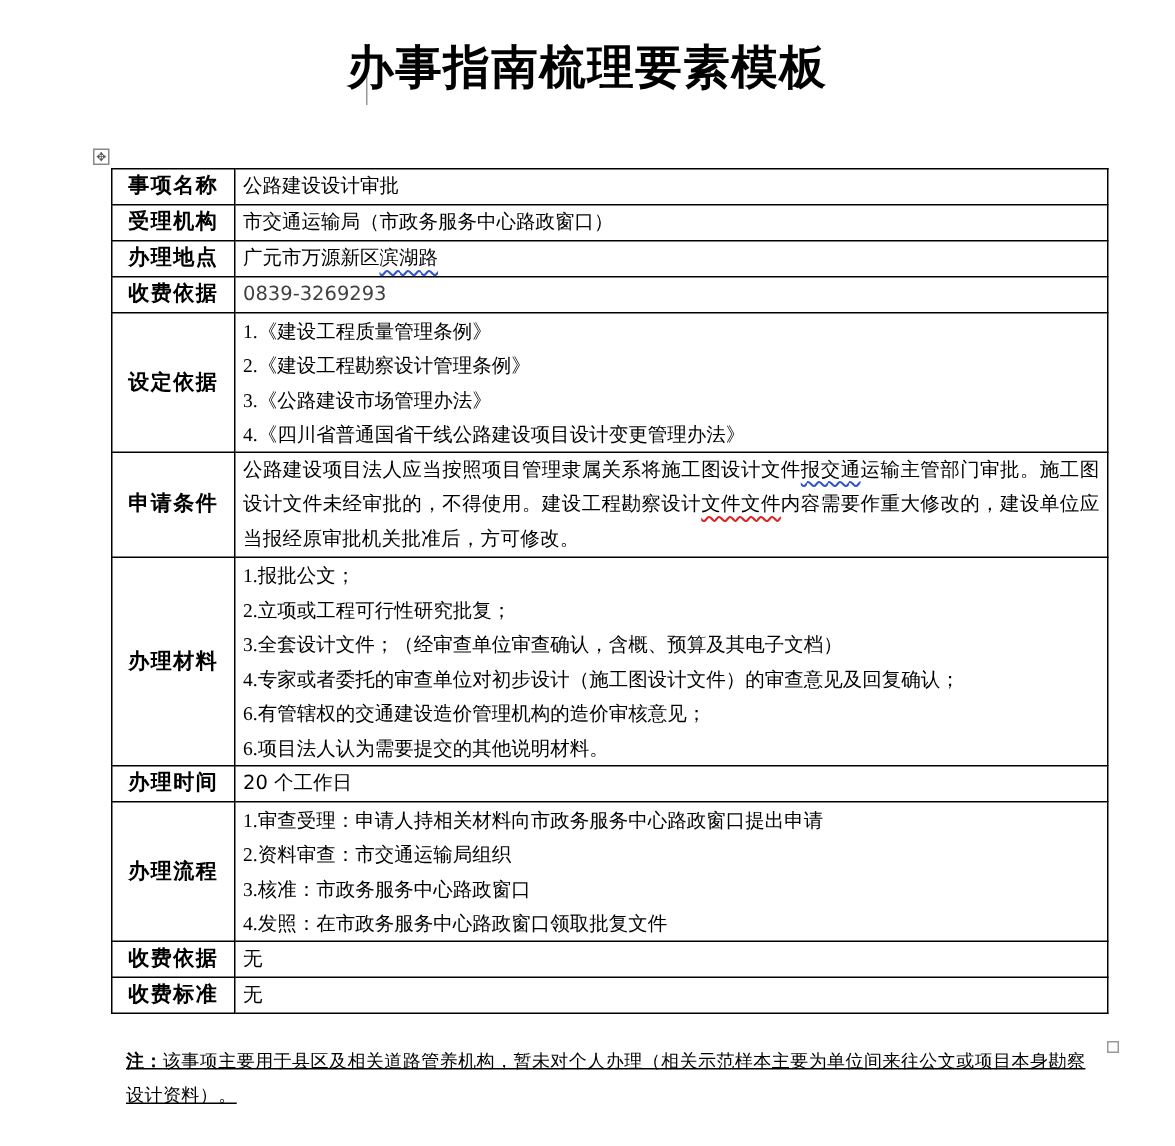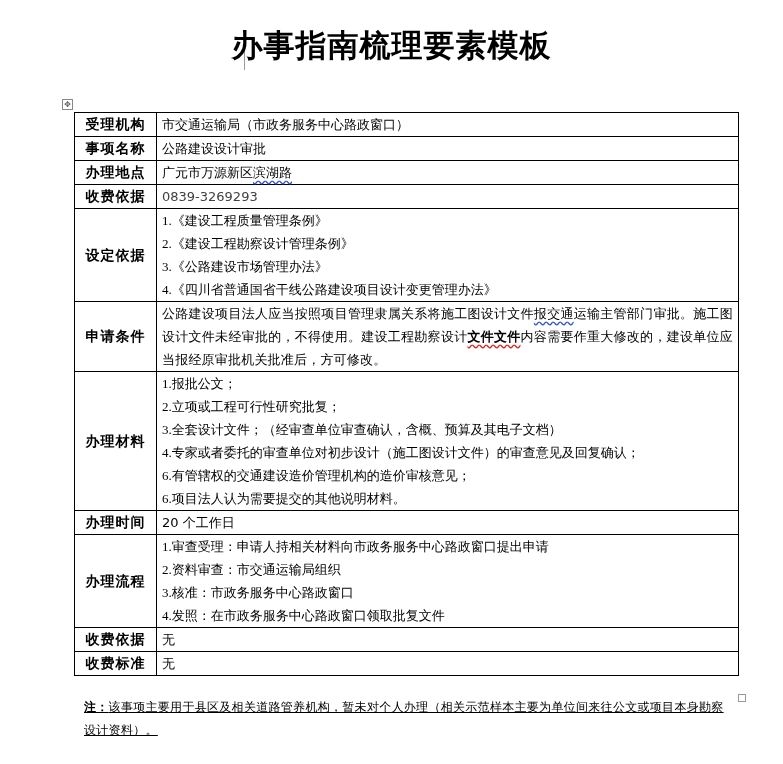--- a/index.html
+++ b/index.html
@@ -34,44 +34,44 @@
     font-size: 13px; line-height: 23px;
   }
   table.guide td.label {
     width: 81px; text-align: center; font-weight: bold; font-size: 14px; letter-spacing: 1px;
     padding: 0;
   }
   .line { height: 23px; white-space: nowrap; overflow: visible; font-family: Liberation Serif, serif; }
   .para { line-height: 23px; text-align: justify; letter-spacing: 0.2px; }
   .phone { font-size: 12px; color: #404040; }
   .wavy-blue { text-decoration: underline wavy #3355cc; text-underline-offset: 3px; }
-  .wavy-red { text-decoration: underline wavy #dd2222; text-underline-offset: 3px; font-weight: bold; }
+  .wavy-red { text-decoration: underline wavy #dd2222; text-underline-offset: 3px; }
   .note {
     position: absolute; left: 84px; top: 696px; width: 650px;
     font-size: 12px; line-height: 23px; letter-spacing: 0.3px; text-decoration: underline;
   }
   .note b { font-weight: bold; }
 </style>
 </head>
 <body>
 
 <div class="title-cursor"></div>
 <div class="title">办事指南梳理要素模板</div>
 
 <div class="move-handle">✥</div>
 
 <table class="guide">
   <tbody>
       <tr>
+    <td class="label">事项名称</td>
+    <td>公路建设设计审批</td>
+  </tr>
+  <tr>
     <td class="label">受理机构</td>
     <td>市交通运输局（市政务服务中心路政窗口）</td>
-  </tr>
-  <tr>
-    <td class="label">事项名称</td>
-    <td>公路建设设计审批</td>
   </tr>
   <tr>
     <td class="label">办理地点</td>
     <td><span>广元市万源新区</span><span class="wavy-blue">滨湖路</span></td>
   </tr>
   <tr>
     <td class="label">收费依据</td>
     <td class="phone">0839-3269293</td>
   </tr>
   <tr>

